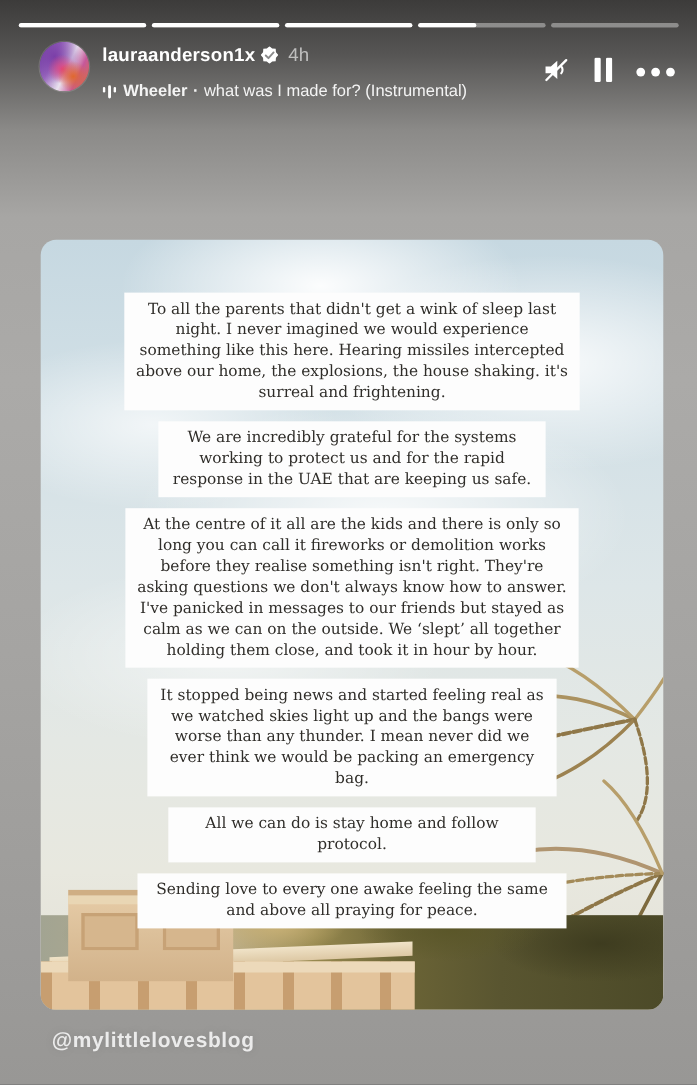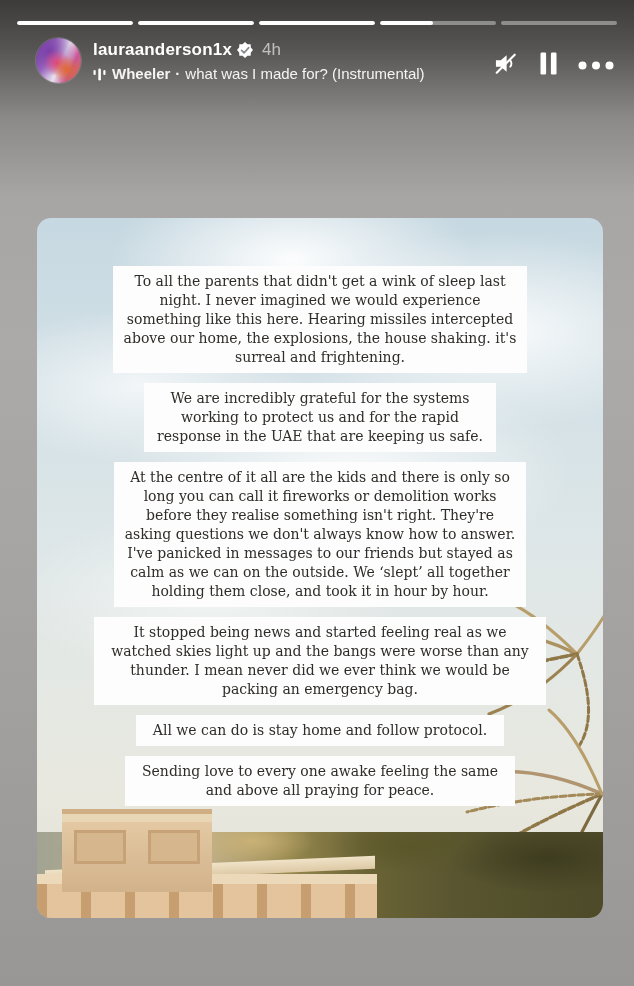--- a/index.html
+++ b/index.html
@@ -19,21 +19,21 @@
       radial-gradient(circle at 68% 70%, #e0682e 0%, rgba(224,104,46,0) 32%),
       radial-gradient(circle at 46% 55%, #e2447e 0%, rgba(226,68,126,0) 38%),
       radial-gradient(circle at 30% 30%, #7b3fa8 0%, rgba(123,63,168,0) 55%),
       linear-gradient(115deg,#6a3d9e 0%,#9b6bc0 30%,#e9e2ee 55%,#c6589a 75%,#d8713b 100%);
     box-shadow:0 0 0 1px rgba(255,255,255,0.15);}
   .hdr-text{margin-left:12px;min-width:0;}
   .name-row{display:flex;align-items:center;height:24px;}
   .username{color:#fff;font-weight:700;font-size:17px;letter-spacing:.2px;cursor:pointer;}
   .badge{margin-left:5px;display:inline-flex;}
   .timestamp{margin-left:9px;color:rgba(255,255,255,0.62);font-size:17px;}
-  .music-row{display:flex;align-items:flex-end;margin-top:3px;color:#f4f4f4;font-size:15px;cursor:pointer;}
+  .music-row{display:flex;align-items:flex-end;margin-top:12px;color:#f4f4f4;font-size:15px;cursor:pointer;}
   .music-row .wave{margin-right:6px;display:inline-flex;}
   .music-artist{font-weight:700;}
   .music-sep{margin:0 5px;font-weight:700;}
   .controls{position:absolute;top:50px;right:20px;display:flex;align-items:center;gap:21px;}
   .ctrl{background:none;border:none;padding:0;margin:0;cursor:pointer;display:flex;align-items:center;}
   
   .card{position:absolute;left:37px;top:218px;width:566px;height:700px;border-radius:14px;overflow:hidden;cursor:pointer;
     background:linear-gradient(180deg,#c6d8e1 0%,#d2e0e6 22%,#dde6e8 45%,#e4e8e4 65%,#e8e8df 82%,#e3e0d5 100%);}
   .clouds{position:absolute;inset:0;background-image:
       radial-gradient(ellipse 260px 120px at 45% 6%, rgba(255,255,255,.95), rgba(255,255,255,0) 70%),
@@ -56,22 +56,22 @@
   .gate-tower:before{left:12px;} .gate-tower:after{right:12px;}
   .colonnade{position:absolute;left:0;bottom:0;width:340px;height:44px;
     background:repeating-linear-gradient(90deg,#c79e70 0 10px,#e3c49c 10px 44px);
     box-shadow:inset 0 10px 0 #ecd9ba;}
   .canopy{position:absolute;left:8px;bottom:42px;width:330px;height:13px;background:linear-gradient(180deg,#f0e3c8,#ddc8a4);transform:skewY(-2.5deg);}
   .palms{position:absolute;right:-14px;top:366px;}
   
   .boxes{position:absolute;inset:0;display:flex;flex-direction:column;align-items:center;padding-top:48px;gap:10px;}
   .tbox{background:#fdfdfd;color:#2f2d29;font-family:"DejaVu Serif","Liberation Serif",serif;
     font-size:14px;line-height:19px;text-align:center;padding:6px 10px;white-space:pre-line;box-sizing:border-box;}
-  .w1{width:414px;} .w2{width:352px;} .w3{width:412px;} .w4{width:452px;}
-  .w5{width:414px;} .w6{width:368px;} .w7{width:390px;}
+  .w1{width:414px;} .w2{width:352px;} .w3{width:412px;} .w4{width:372px;}
+  .w5{width:414px;} .w6{width:334px;} .w7{width:390px;}
   
   .mention{position:absolute;left:47px;top:936px;color:rgba(255,255,255,0.82);font-size:19px;font-weight:700;letter-spacing:.6px;cursor:pointer;text-shadow:0 0 6px rgba(120,120,120,.4);}
 </style>
 </head>
 <body>
 
 <div id="screen">
 
   <div class="progress">
       <div class="seg">
@@ -178,14 +178,15 @@
       <div class="tbox w1">To all the parents that didn't get a wink of sleep last night. I never imagined we would experience something like this here. Hearing missiles intercepted above our home, the explosions, the house shaking. it's surreal and frightening.</div>
       <div class="tbox w2">We are incredibly grateful for the systems working to protect us and for the rapid response in the UAE that are keeping us safe.</div>
       <div class="tbox w3">At the centre of it all are the kids and there is only so long you can call it fireworks or demolition works before they realise something isn't right. They're asking questions we don't always know how to answer.
 I've panicked in messages to our friends but stayed as calm as we can on the outside. We ‘slept’ all together holding them close, and took it in hour by hour.</div>
       <div class="tbox w4">It stopped being news and started feeling real as we watched skies light up and the bangs were worse than any thunder. I mean never did we ever think we would be packing an emergency bag.</div>
       <div class="tbox w6">All we can do is stay home and follow protocol.</div>
       <div class="tbox w7">Sending love to every one awake feeling the same and above all praying for peace.</div>
     </div>
   </div>
 
+  <div class="mention">@mylittlelovesblog</div>
 
 </div>
 
 </body></html>

